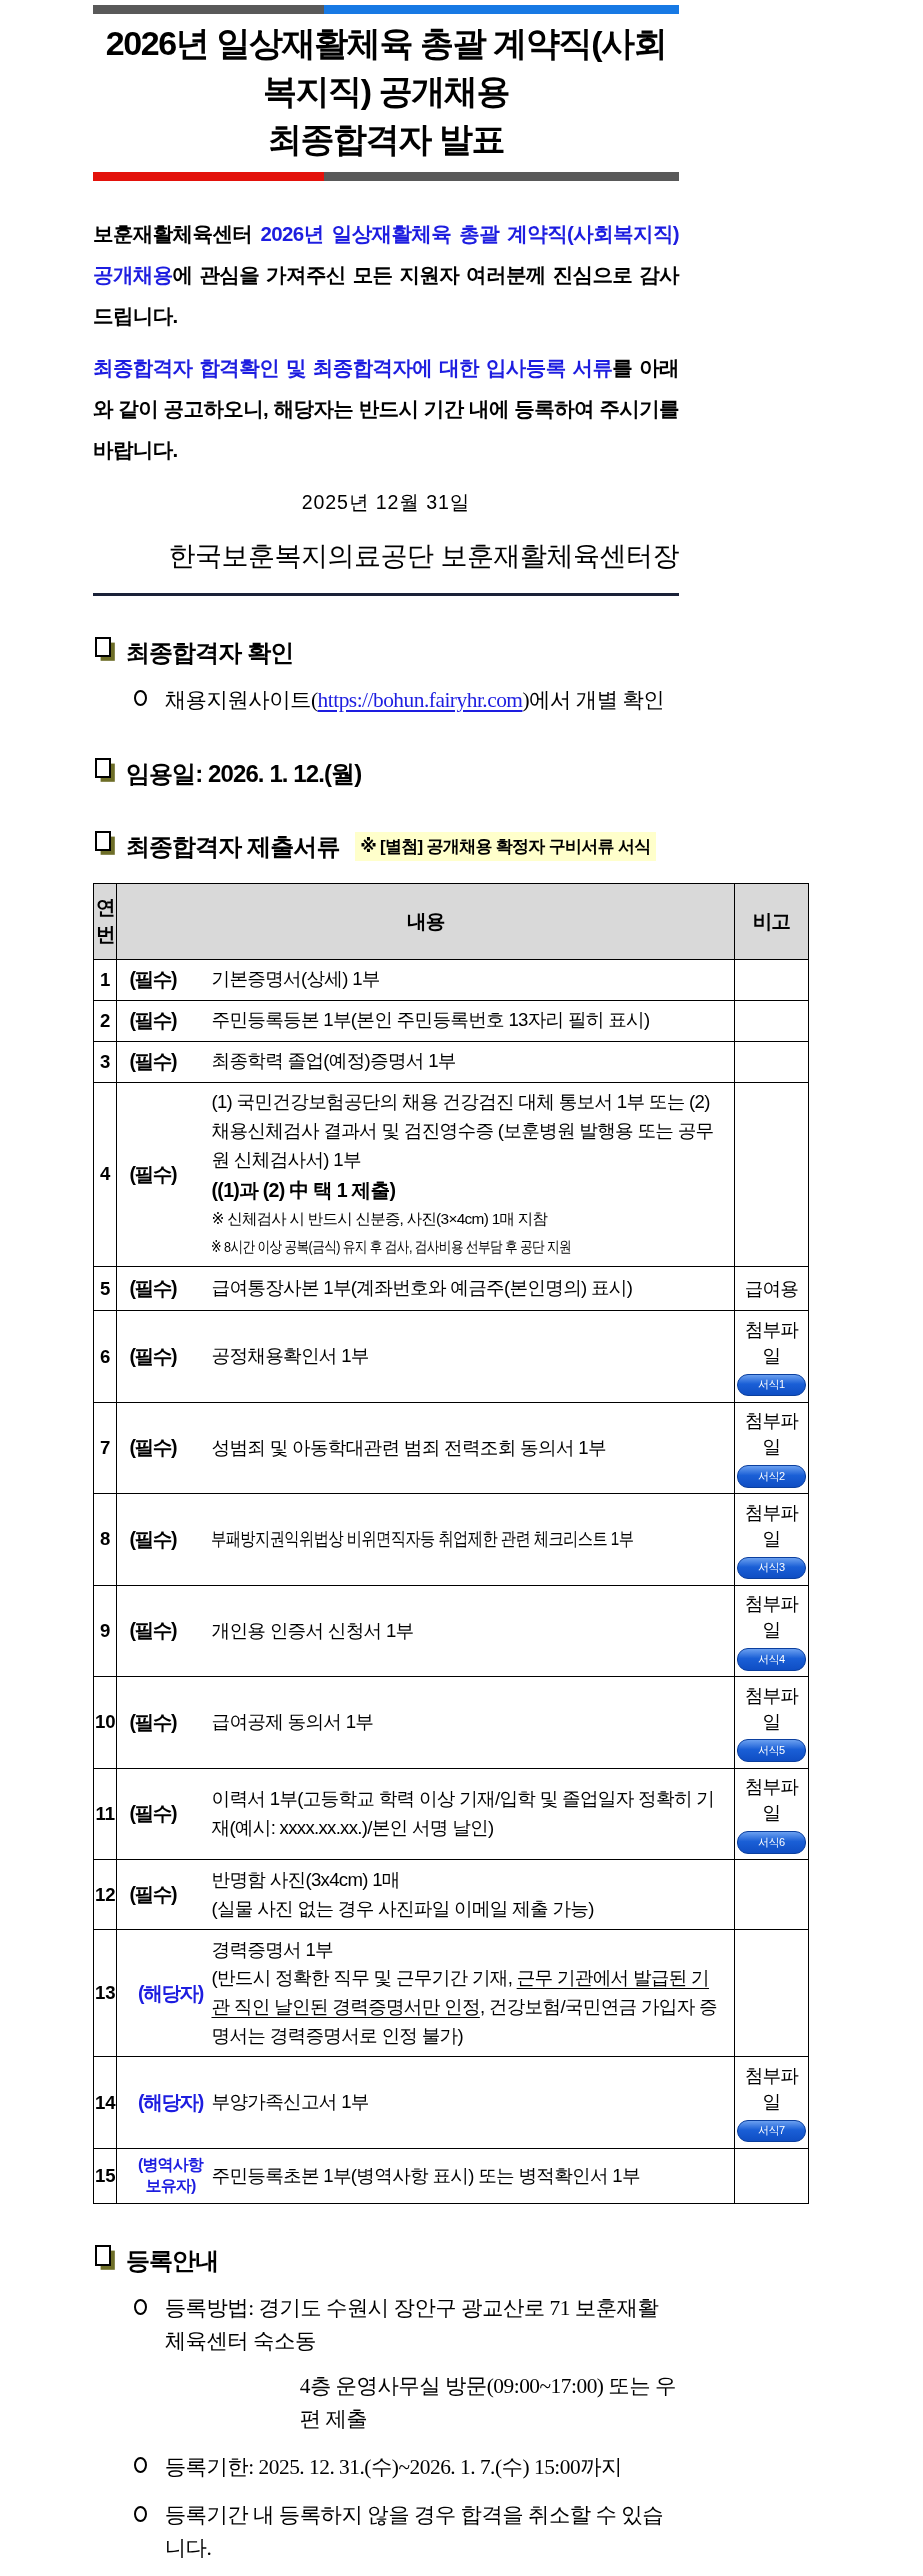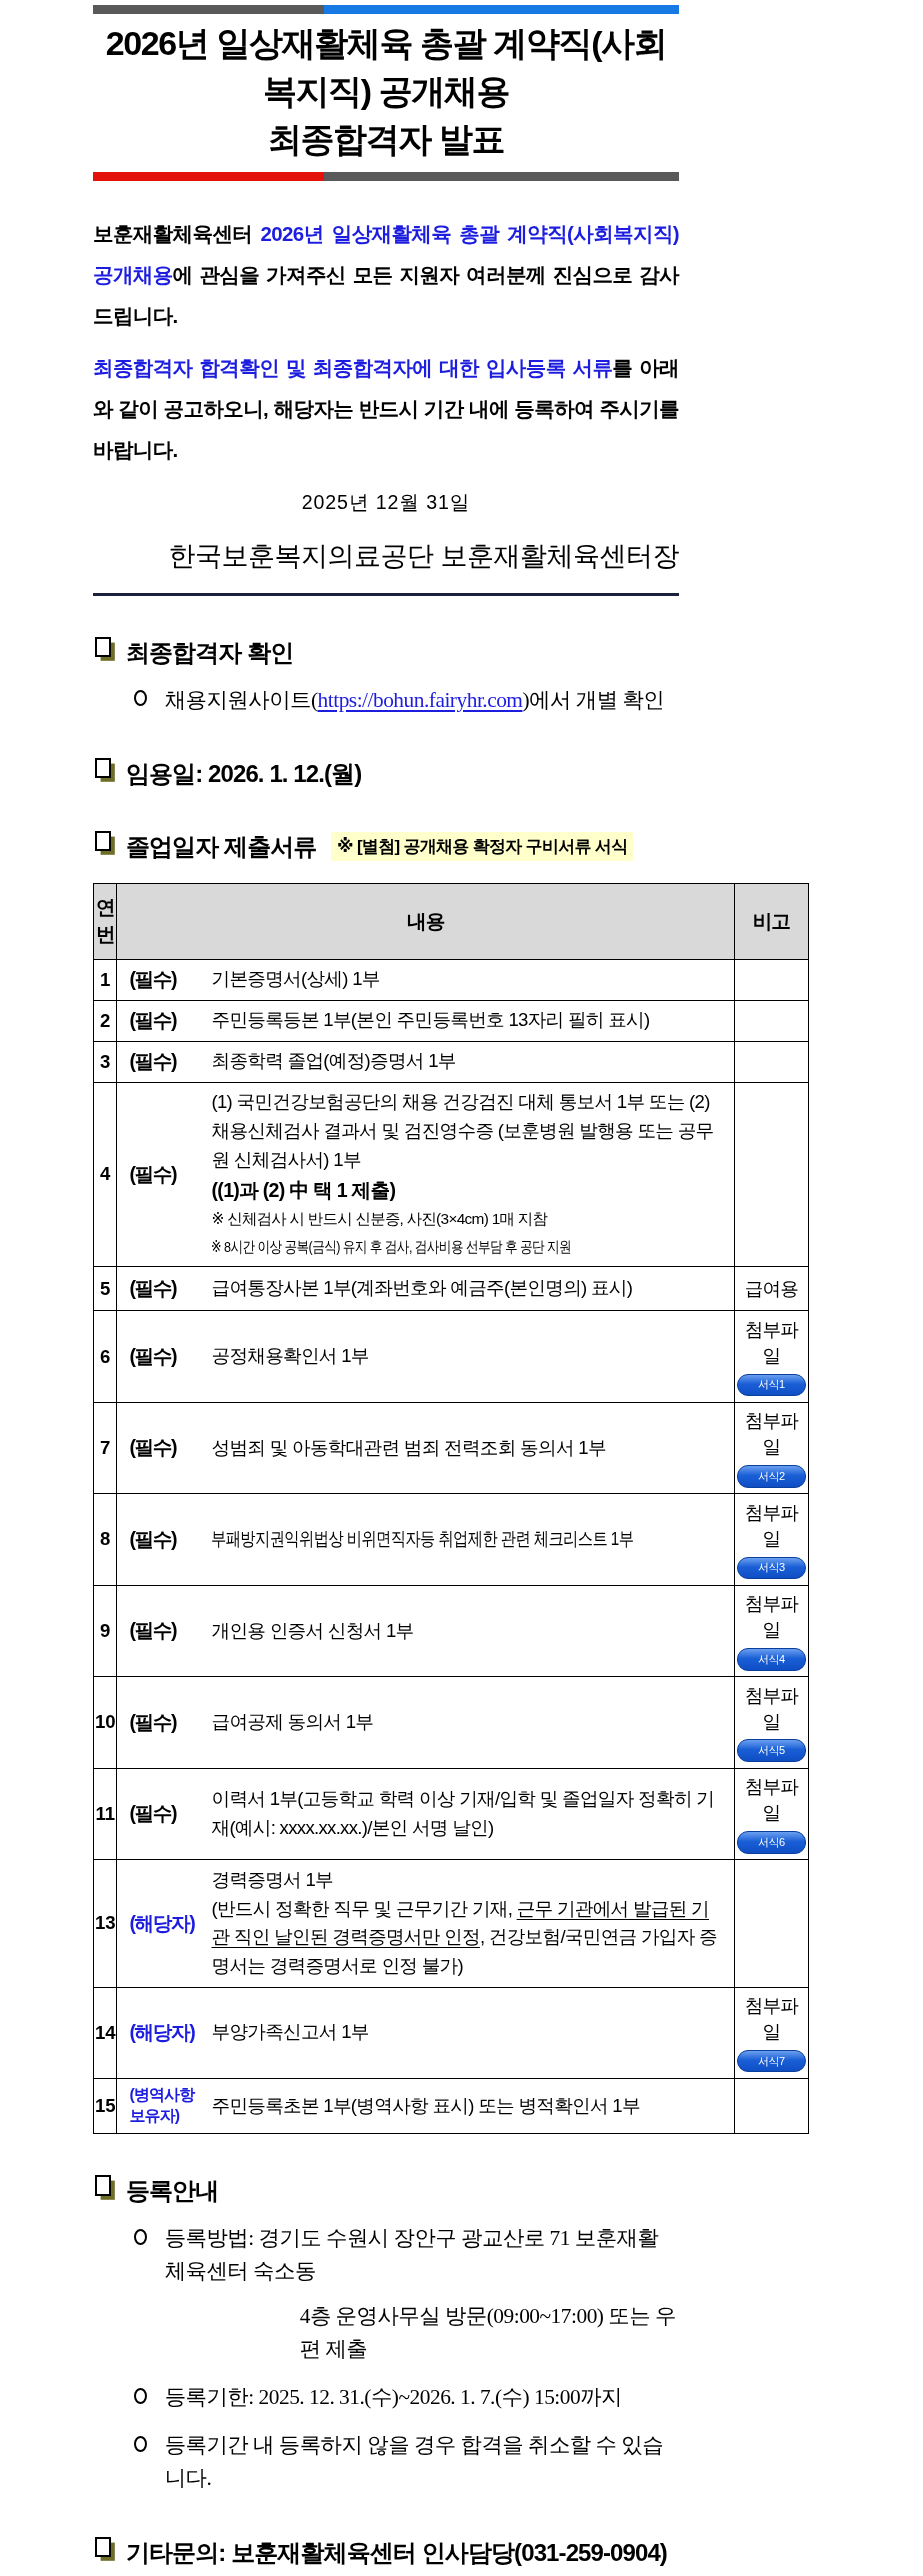--- a/index.html
+++ b/index.html
@@ -33,21 +33,21 @@
   .btext{flex:1;}
   .b2{margin-left:135px;margin-top:11.2px;}
   .link{color:var(--link-blue);text-decoration:underline;text-underline-offset:2.8px;cursor:pointer;}
   table{border-collapse:collapse;width:100%;margin-top:20.5px;border:1.9px solid #000;}
   th,td{border:1.9px solid #000;}
   thead th{background:var(--table-header-bg);font-size:19.6px;font-weight:bold;padding:10.2px 1.9px;letter-spacing:-0.9px;}
   td.cell-no{text-align:center;font-weight:bold;font-size:18.6px;}
   td.cell-content{padding:5.6px 7.4px 5.6px 12px;}
   .cc{display:flex;align-items:center;}
   .tag{flex:0 0 82px;font-weight:bold;font-size:19.6px;letter-spacing:-1.4px;white-space:pre-line;}
-  .tag-blue{color:var(--accent-blue);}
+  .tag-blue{color:var(--accent-blue);text-align:center;}
   .tag-sm{font-size:16px;line-height:1.3;letter-spacing:-0.9px;}
   .body{flex:1;}
   .line{font-size:18.6px;line-height:1.55;letter-spacing:-0.7px;}
   .line.bold{font-weight:bold;font-size:19.6px;}
   .line.note{font-size:15.4px;line-height:1.8;}
   .sqz{display:inline-block;transform:scaleX(0.82);transform-origin:0 50%;white-space:nowrap;}
   .u{text-decoration:underline;text-underline-offset:3.7px;}
   td.cell-remark{text-align:center;vertical-align:middle;padding:5.6px 1.9px;font-size:18.6px;letter-spacing:-0.9px;}
   .badge{display:inline-block;margin-top:4.7px;padding:2.8px 0;width:69px;color:#fff;font-weight:normal;font-size:11px;
          background:linear-gradient(180deg,#6ba0f0 0%,var(--badge-blue) 45%,#0f4ec4 100%);
@@ -79,21 +79,21 @@
     <div class="btext"><span>채용지원사이트(</span><a class="link">https://bohun.fairyhr.com</a><span>)에서 개별 확인</span></div>
   </div>
 
   <h2 class="sec">
       <span class="sq-icon"></span>
       <span>임용일: 2026. 1. 12.(월)</span>
     </h2>
 
   <h2 class="sec">
       <span class="sq-icon"></span>
-      <span>졸업일자 제출서류</span>
+      <span>최종합격자 제출서류</span>
       <span class="hl-note">※ [별첨] 공개채용 확정자 구비서류 서식</span>
     </h2>
 
   <table>
     <colgroup>
         <col style="width:53px">
         <col>
         <col style="width:93px">
       </colgroup>
     <thead>
@@ -233,20 +233,33 @@
           <td class="cell-no">11</td>
           <td class="cell-content">
             <div class="cc" style="min-height: 52px;">
               <div class="tag">(필수)</div>
               <div class="body">
                 <div class="line main"><span>이력서 1부(고등학교 학력 이상 기재/입학 및 졸업일자 정확히 기재(예시: xxxx.xx.xx.)/본인 서명 날인)</span></div>
               </div>
             </div>
           </td>
           <td class="cell-remark"><div class="remark-text">첨부파일</div><div class="badge">서식6</div></td>
+        </tr>
+        <tr>
+          <td class="cell-no">12</td>
+          <td class="cell-content">
+            <div class="cc">
+              <div class="tag">(필수)</div>
+              <div class="body">
+                <div class="line main"><span>반명함 사진(3x4cm) 1매</span></div>
+                <div class="line main"><span>(실물 사진 없는 경우 사진파일 이메일 제출 가능)</span></div>
+              </div>
+            </div>
+          </td>
+          <td class="cell-remark"></td>
         </tr>
         <tr>
           <td class="cell-no">13</td>
           <td class="cell-content">
             <div class="cc">
               <div class="tag tag-blue">(해당자)</div>
               <div class="body">
                 <div class="line main"><span>경력증명서 1부</span></div>
                 <div class="line main"><span>(반드시 정확한 직무 및 근무기간 기재, </span><span class="u">근무 기관에서 발급된 기관 직인 날인된 경력증명서만 인정</span><span>, 건강보험/국민연금 가입자 증명서는 경력증명서로 인정 불가)</span></div>
               </div>

